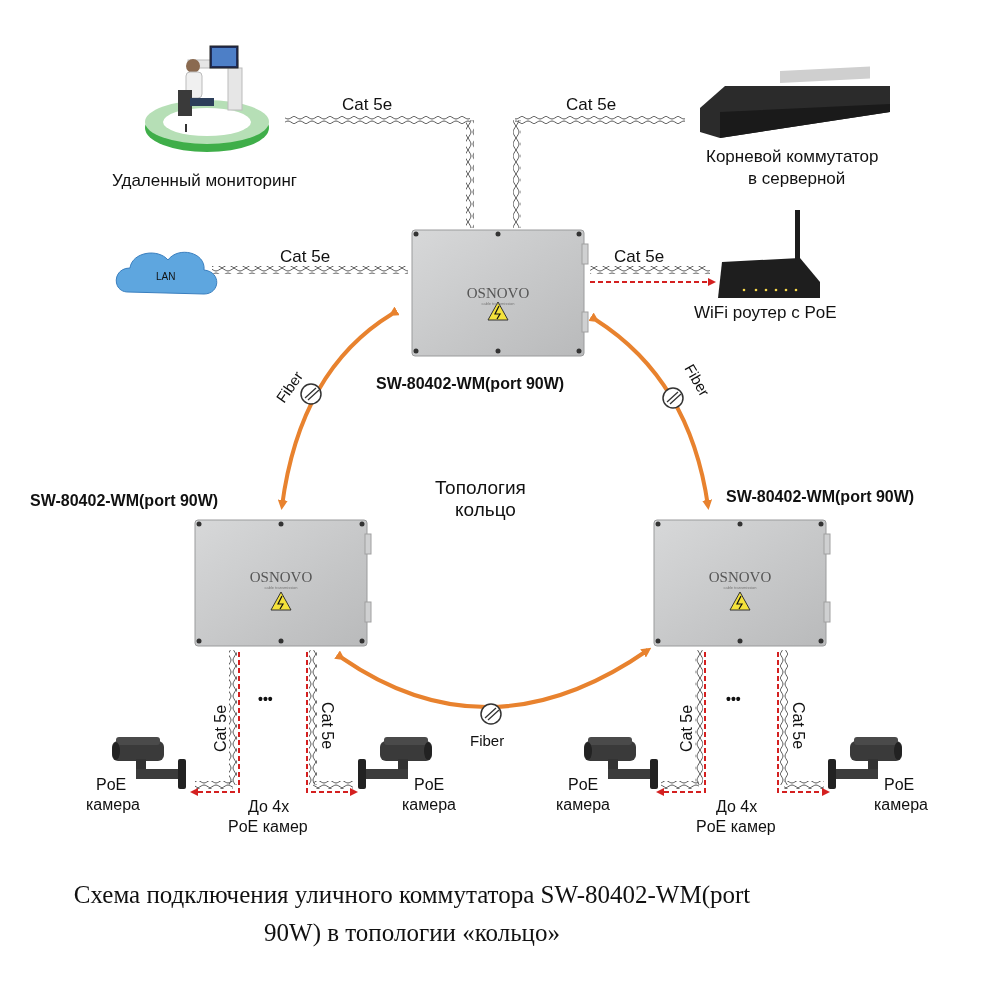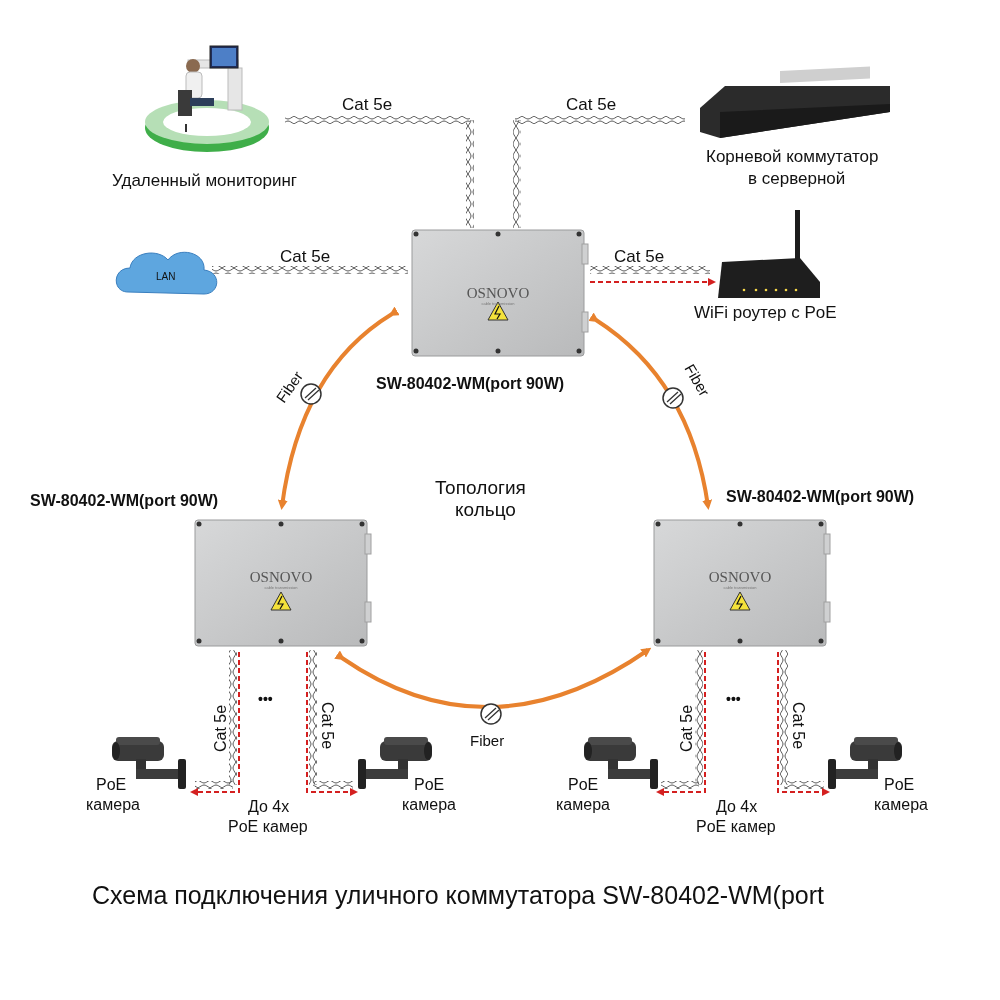--- a/index.html
+++ b/index.html
@@ -1,19 +1,19 @@
 <!DOCTYPE html>
 <html><head>
 <meta charset="utf-8">
 <style>
   html, body { margin:0; padding:0; background:#ffffff; }
   body { width:1000px; height:1000px; position:relative; overflow:hidden; font-family:"Liberation Sans", sans-serif; color:#111; }
   #diagram { position:absolute; left:0; top:0; width:1000px; height:1000px; }
   .lbl { font-family:"Liberation Sans", sans-serif; fill:#111; }
-  .caption { position:absolute; left:0; width:824px; text-align:right; font-family:Liberation Sans, sans-serif; font-size:25px; color:#111; line-height:38px; }
+  .caption { position:absolute; left:0; width:824px; text-align:center; font-family:Liberation Serif, serif; font-size:25px; color:#111; line-height:38px; }
 </style>
 </head>
 <body>
 
 <svg id="diagram" viewBox="0 0 1000 1000" xmlns="http://www.w3.org/2000/svg">
   <defs>
     <pattern id="twist" width="12" height="8" patternUnits="userSpaceOnUse">
       <path d="M0,1 C3,1 9,7 12,7 M0,7 C3,7 9,1 12,1" stroke="#555" stroke-width="1" fill="none"></path>
     </pattern>
     <pattern id="twistV" width="8" height="12" patternUnits="userSpaceOnUse">
@@ -210,13 +210,14 @@
   <text class="lbl" x="568" y="790" font-size="16">PoE</text>
   <text class="lbl" x="556" y="810" font-size="16">камера</text>
   <text class="lbl" x="884" y="790" font-size="16">PoE</text>
   <text class="lbl" x="874" y="810" font-size="16">камера</text>
   <text class="lbl" x="716" y="812" font-size="16">До 4x</text>
   <text class="lbl" x="696" y="832" font-size="16">PoE камер</text>
 </svg>
 
 <div class="caption" style="top:876px;">
   <div>Схема подключения уличного коммутатора SW-80402-WM(port</div>
+  <div style="padding-left:0;">90W) в топологии «кольцо»</div>
 </div>
 
 </body></html>

